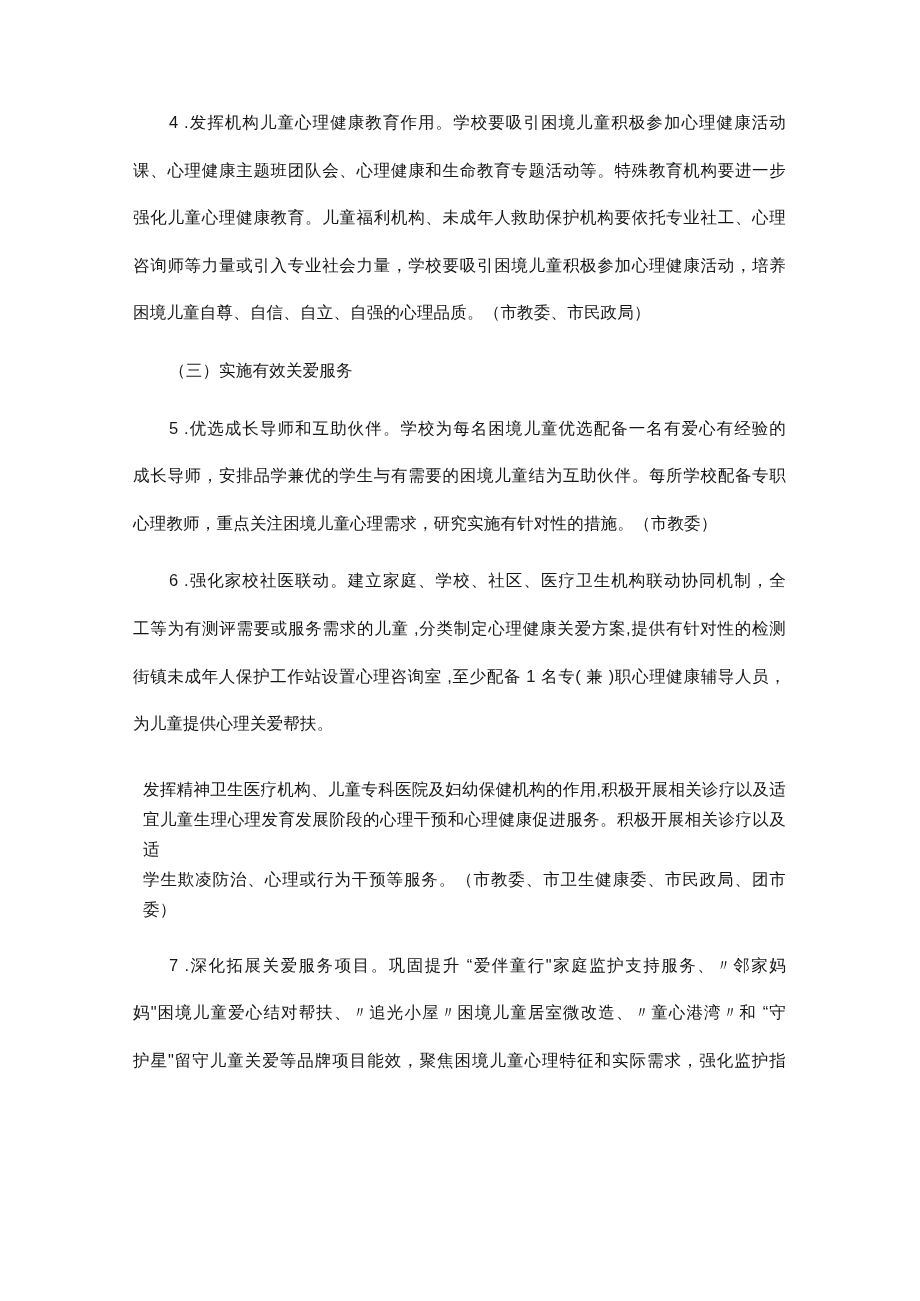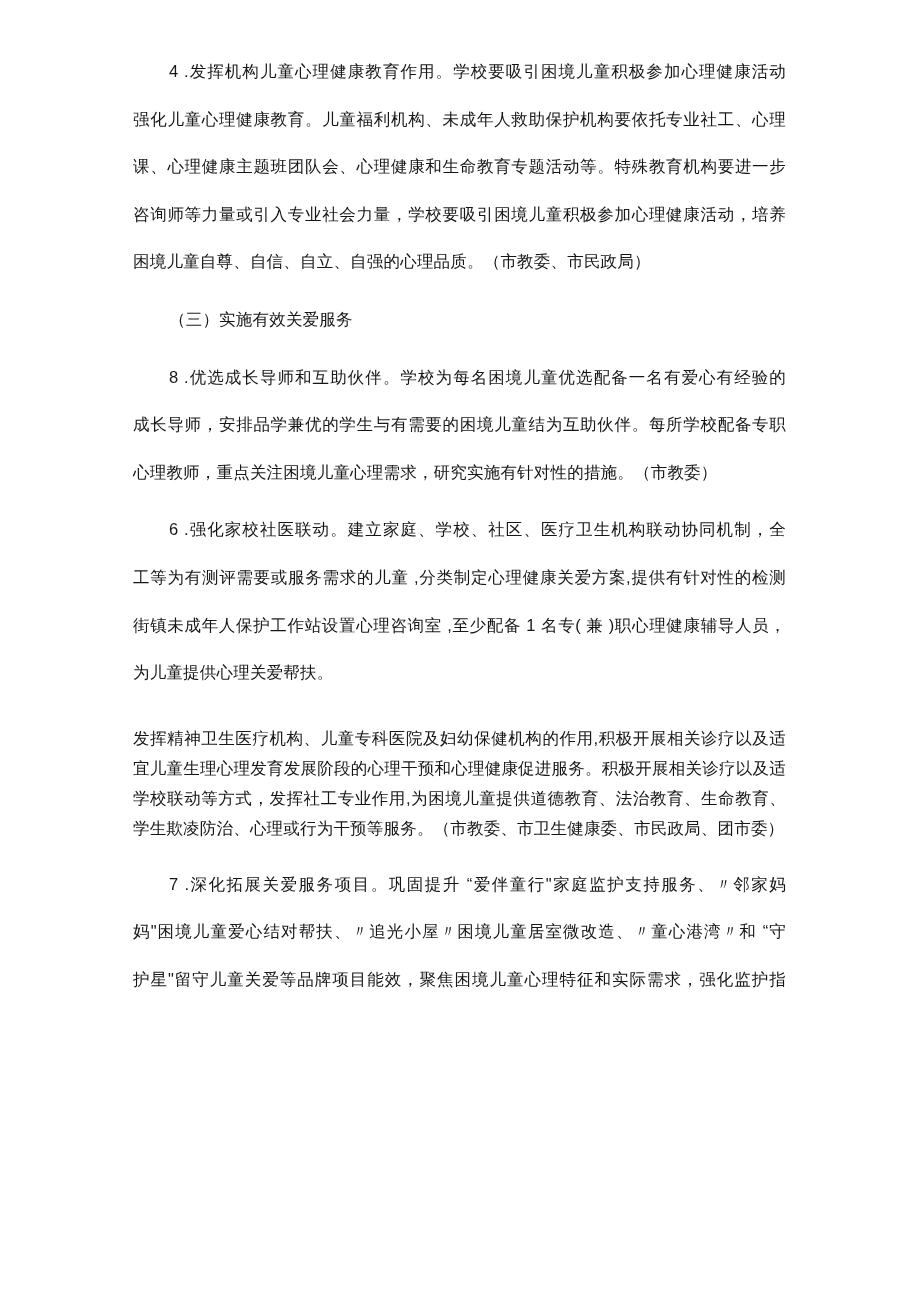--- a/index.html
+++ b/index.html
@@ -11,73 +11,72 @@
     width: 920px;
     height: 1301px;
     font-family: "Liberation Sans", sans-serif;
     color: #161616;
     overflow: hidden;
   }
   .page {
     box-sizing: border-box;
     width: 920px;
     min-height: 1301px;
-    padding: 48px 134px 40px 133px;
+    padding: 99px 134px 40px 133px;
     background: #ffffff;
   }
   .para {
     font-size: 16.5px;
     font-weight: 500;
     margin: 0 0 10px 0;
   }
   .para.body { line-height: 47.6px; }
   .para.tight {
     line-height: 30px;
-    margin: 26px 0 18px 0;
+    margin: 26px 0 18px 10px;
   }
   .line {
     text-align: justify;
     letter-spacing: 0.2px;
   }
   .line.fill {
     text-align-last: justify;
     -moz-text-align-last: justify;
   }
   .line.indent { text-indent: 36px; }
 </style>
 </head>
 <body>
 
 <div class="page">
   <div>
       <div class="para body">
         <div class="line fill indent">4 .发挥机构儿童心理健康教育作用。学校要吸引困境儿童积极参加心理健康活动</div>
+        <div class="line fill">课、心理健康主题班团队会、心理健康和生命教育专题活动等。特殊教育机构要进一步</div>
         <div class="line fill">强化儿童心理健康教育。儿童福利机构、未成年人救助保护机构要依托专业社工、心理</div>
-        <div class="line fill">课、心理健康主题班团队会、心理健康和生命教育专题活动等。特殊教育机构要进一步</div>
         <div class="line fill">咨询师等力量或引入专业社会力量，学校要吸引困境儿童积极参加心理健康活动，培养</div>
         <div class="line">困境儿童自尊、自信、自立、自强的心理品质。（市教委、市民政局）</div>
       </div>
       <div class="para body">
         <div class="line indent">（三）实施有效关爱服务</div>
       </div>
       <div class="para body">
-        <div class="line fill indent">8 .优选成长导师和互助伙伴。学校为每名困境儿童优选配备一名有爱心有经验的</div>
+        <div class="line fill indent">5 .优选成长导师和互助伙伴。学校为每名困境儿童优选配备一名有爱心有经验的</div>
         <div class="line fill">成长导师，安排品学兼优的学生与有需要的困境儿童结为互助伙伴。每所学校配备专职</div>
         <div class="line">心理教师，重点关注困境儿童心理需求，研究实施有针对性的措施。（市教委）</div>
       </div>
       <div class="para body">
         <div class="line fill indent">6 .强化家校社医联动。建立家庭、学校、社区、医疗卫生机构联动协同机制，全</div>
         <div class="line fill">工等为有测评需要或服务需求的儿童 ,分类制定心理健康关爱方案,提供有针对性的检测</div>
         <div class="line fill">街镇未成年人保护工作站设置心理咨询室 ,至少配备 1 名专( 兼 )职心理健康辅导人员，</div>
         <div class="line">为儿童提供心理关爱帮扶。</div>
       </div>
       <div class="para tight">
         <div class="line fill">发挥精神卫生医疗机构、儿童专科医院及妇幼保健机构的作用,积极开展相关诊疗以及适</div>
         <div class="line fill">宜儿童生理心理发育发展阶段的心理干预和心理健康促进服务。积极开展相关诊疗以及适</div>
-        <div class="line fill">学校联动等方式，发挥社工专业作用,为困境儿童提供道德教育、法治教育、生命教育、</div>
         <div class="line">学生欺凌防治、心理或行为干预等服务。（市教委、市卫生健康委、市民政局、团市委）</div>
       </div>
       <div class="para body">
         <div class="line fill indent">7 .深化拓展关爱服务项目。巩固提升 “爱伴童行"家庭监护支持服务、〃邻家妈</div>
         <div class="line fill">妈"困境儿童爱心结对帮扶、〃追光小屋〃困境儿童居室微改造、〃童心港湾〃和 “守</div>
         <div class="line fill">护星"留守儿童关爱等品牌项目能效，聚焦困境儿童心理特征和实际需求，强化监护指</div>
       </div>
     </div>
 </div>
 

